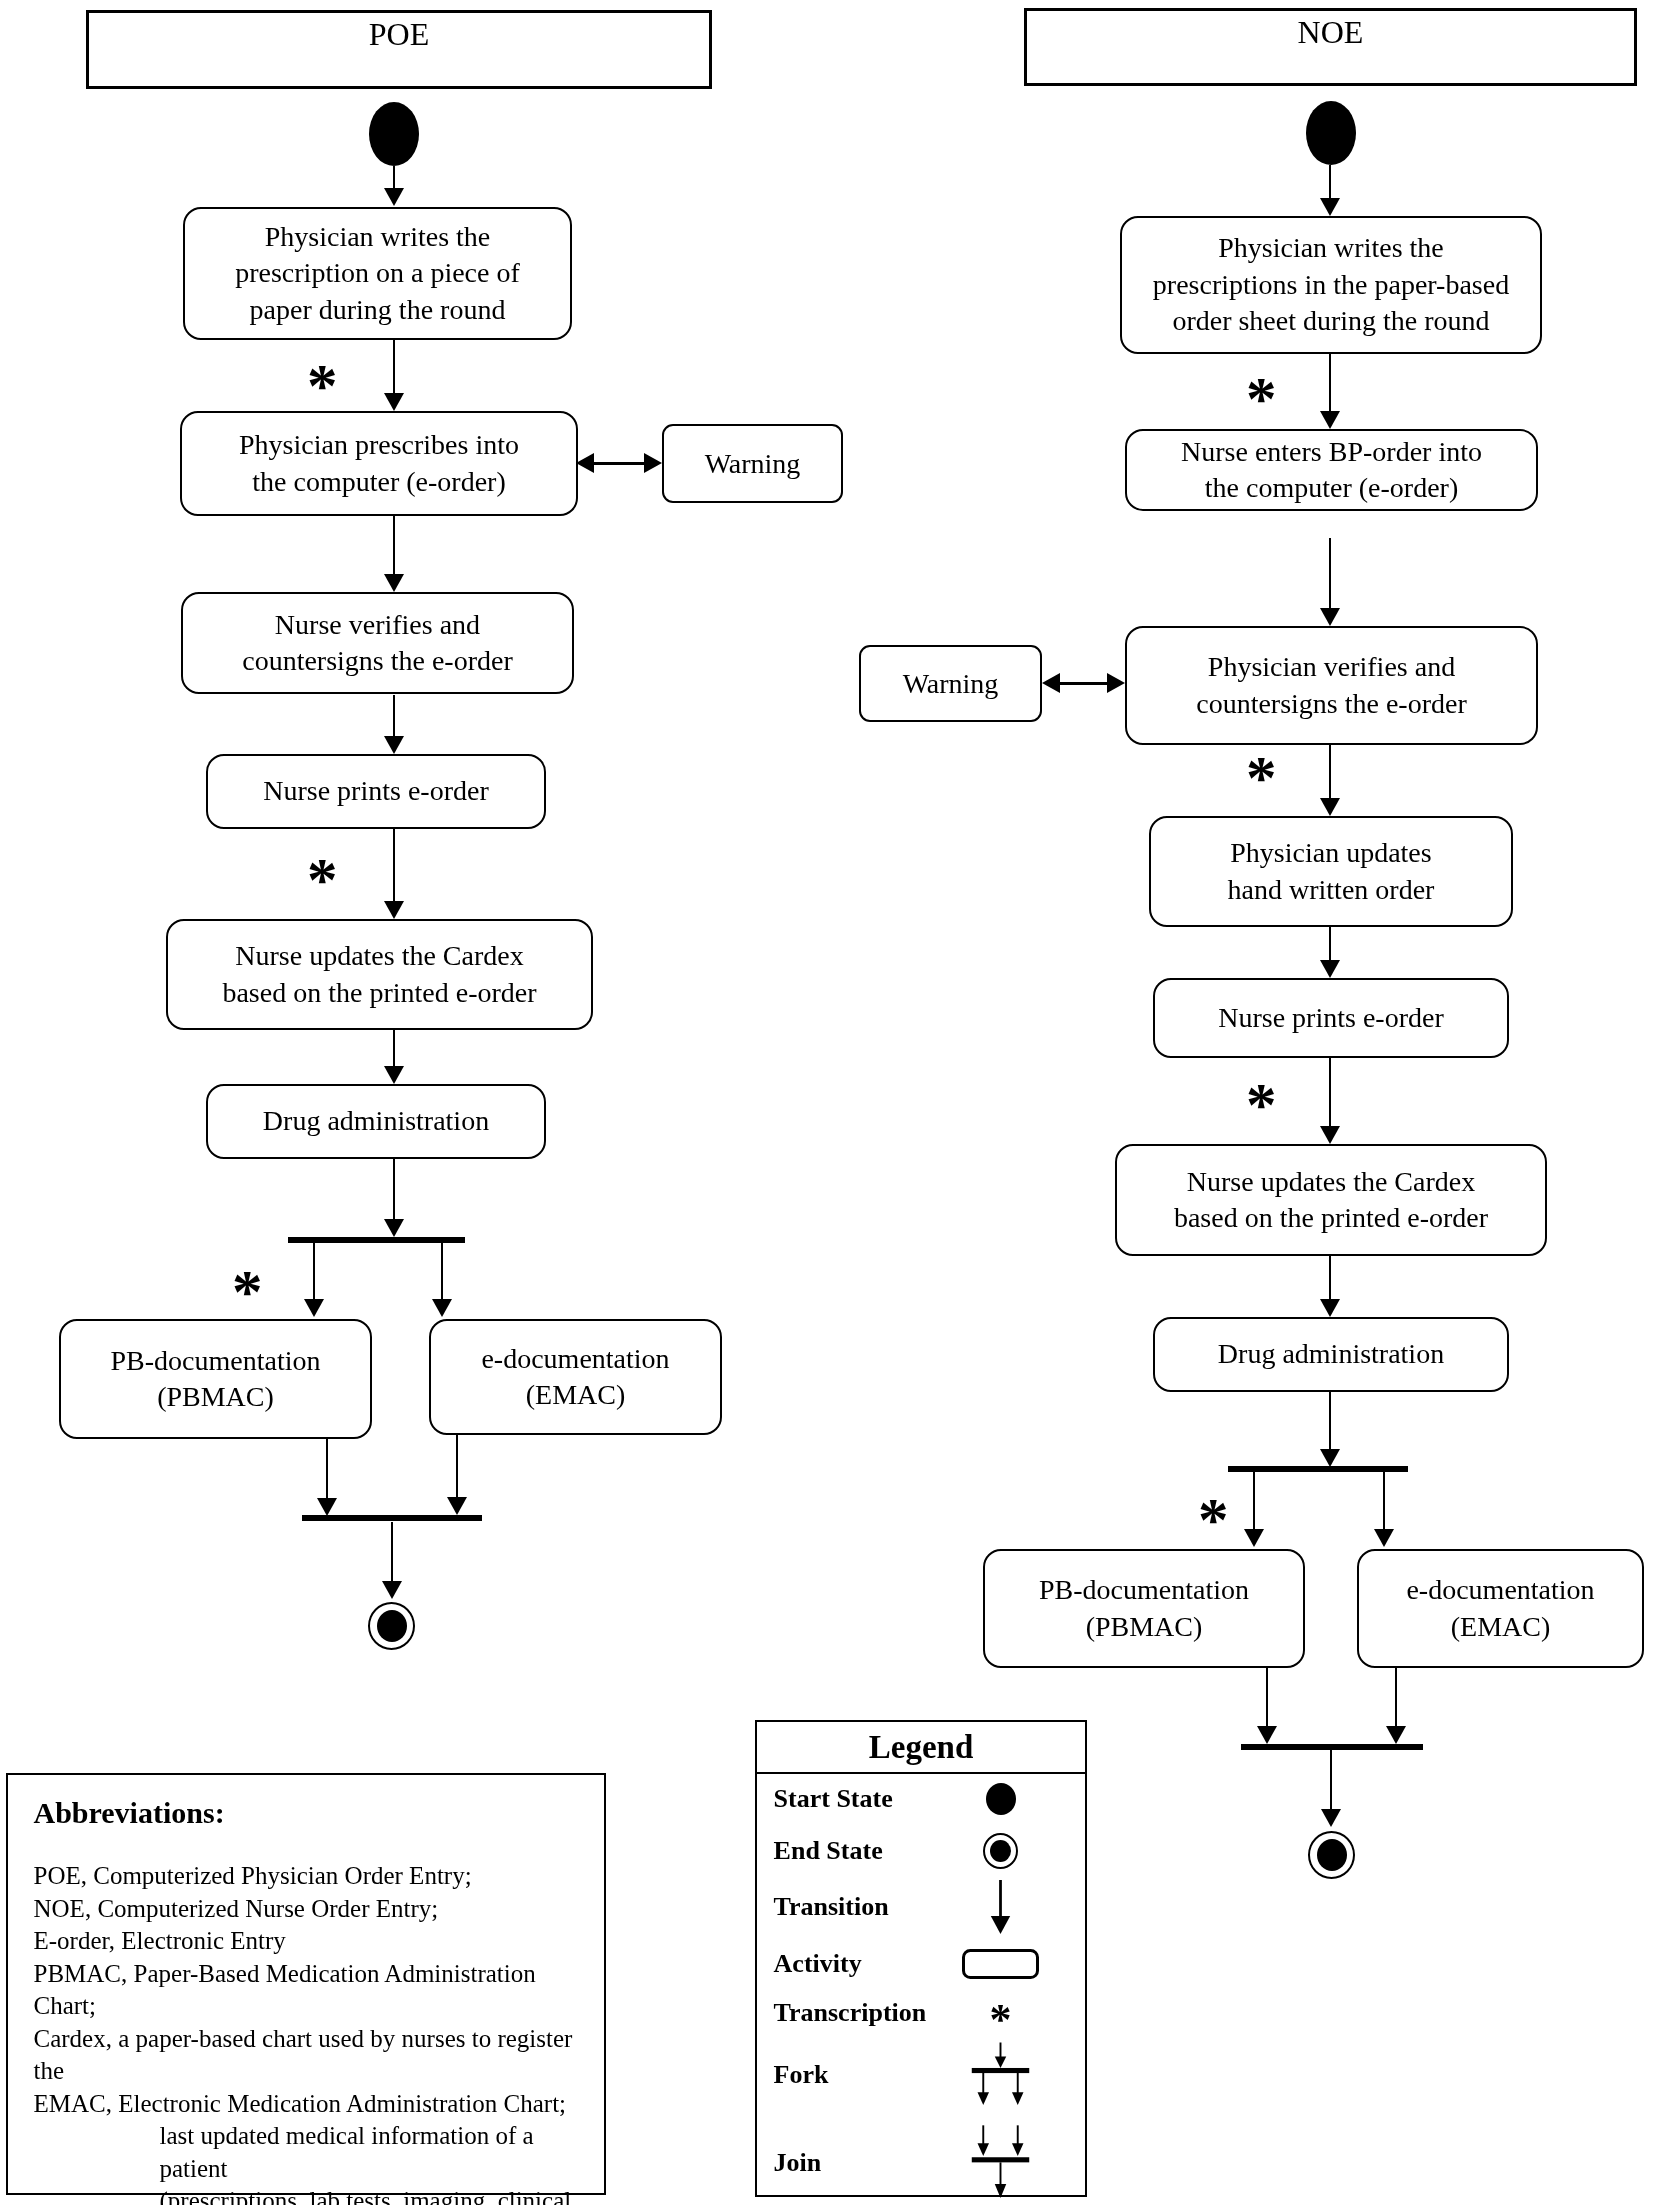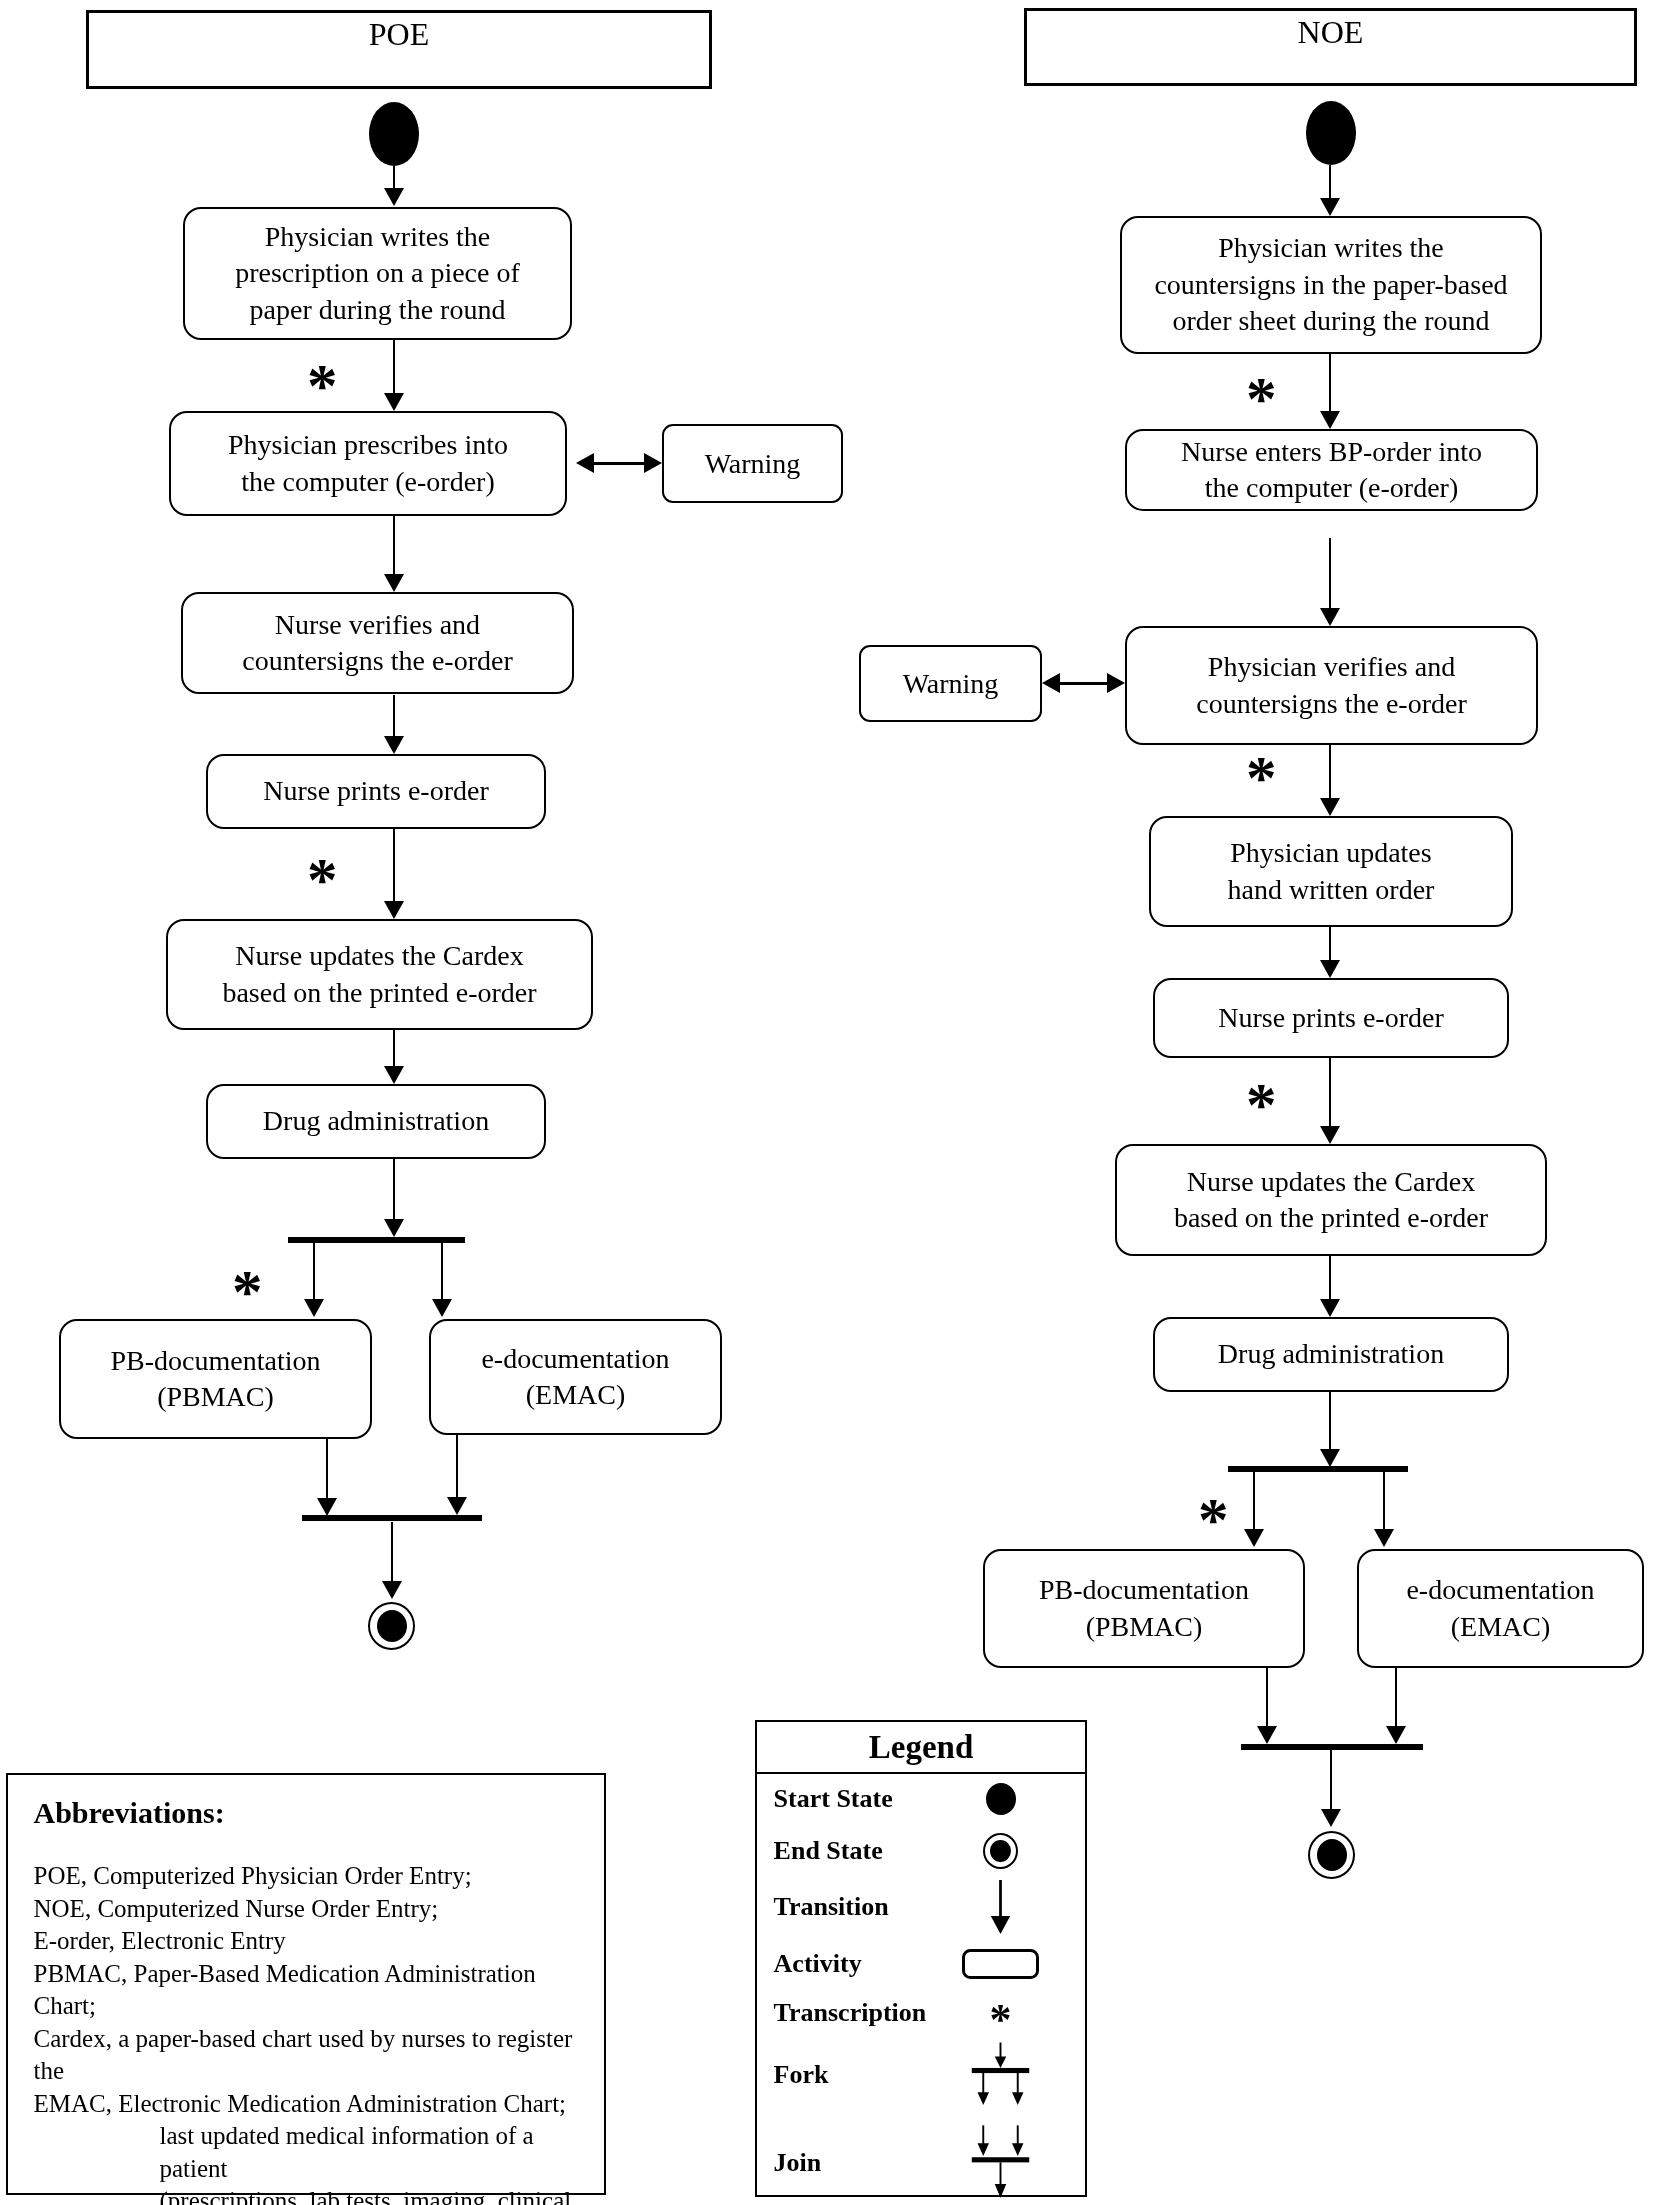--- a/index.html
+++ b/index.html
@@ -82,21 +82,21 @@
     <span class="ln">prescription on a piece of</span>
     <span class="ln">paper during the round</span>
   </div>
 
   <div class="varrow" style="left:384px;top:340px;height:71px">
       <i class="shaft"></i>
       <i class="head"></i>
     </div>
   <span class="ast" style="left:307px;top:355px">*</span>
 
-  <div class="activity" style="left:169px;top:411px;width:398px;height:105px">
+  <div class="activity" style="left:180px;top:411px;width:398px;height:105px">
     <span class="ln">Physician prescribes into</span>
     <span class="ln">the computer (e-order)</span>
   </div>
 
   <div class="warn" style="left:662px;top:424px;width:181px;height:79px">
     <span>Warning</span>
   </div>
   <div class="harrow" style="left:576px;top:453px;width:86px">
       <i class="hshaft"></i>
       <i class="hl"></i>
@@ -193,21 +193,21 @@
 
   <div class="startdot" style="left:1306px;top:101px;width:50px;height:64px"></div>
 
   <div class="varrow" style="left:1320px;top:165px;height:51px">
       <i class="shaft"></i>
       <i class="head"></i>
     </div>
 
   <div class="activity" style="left:1120px;top:216px;width:422px;height:138px">
     <span class="ln">Physician writes the</span>
-    <span class="ln">countersigns in the paper-based</span>
+    <span class="ln">prescriptions in the paper-based</span>
     <span class="ln">order sheet during the round</span>
   </div>
 
   <div class="varrow" style="left:1320px;top:354px;height:75px">
       <i class="shaft"></i>
       <i class="head"></i>
     </div>
   <span class="ast" style="left:1246px;top:368px">*</span>
 
   <div class="activity" style="left:1125px;top:429px;width:413px;height:82px">

